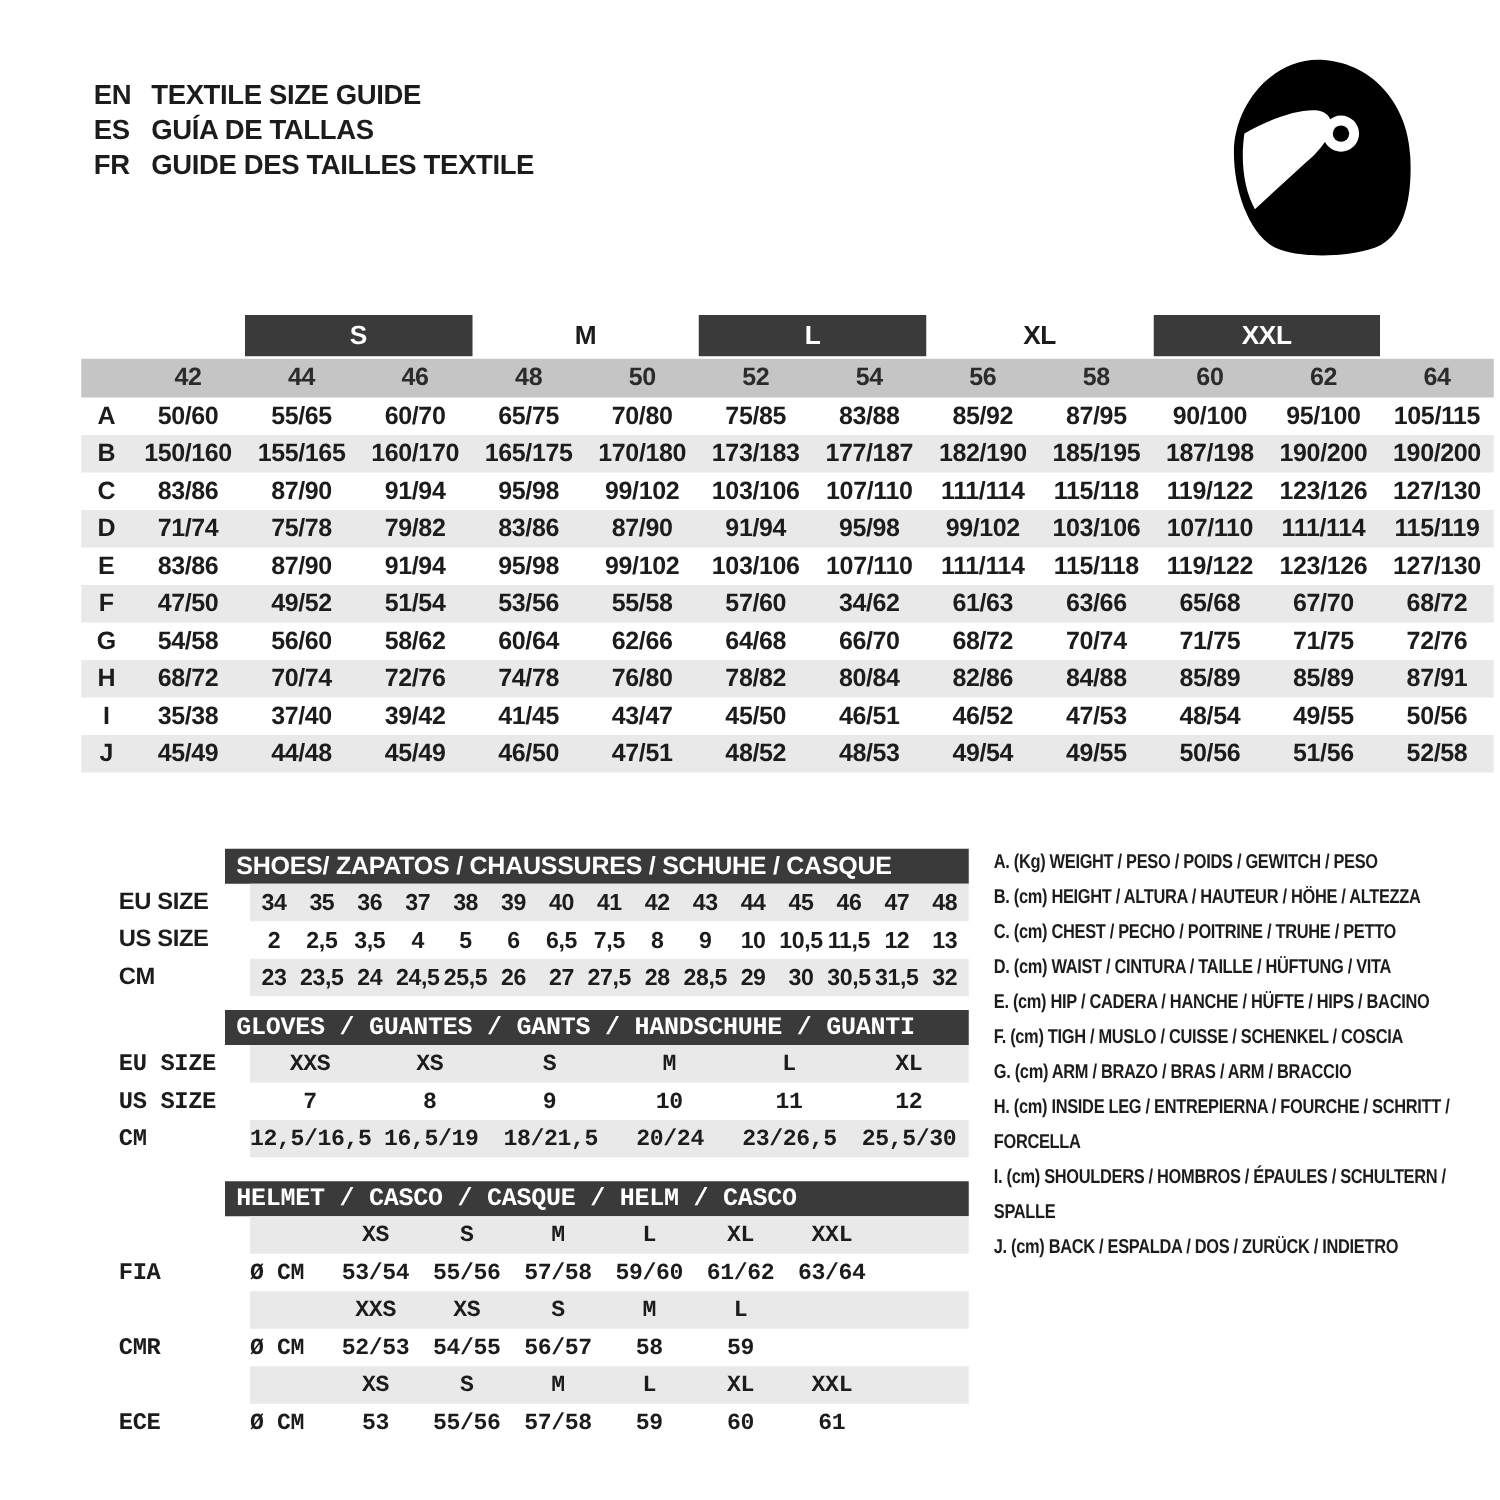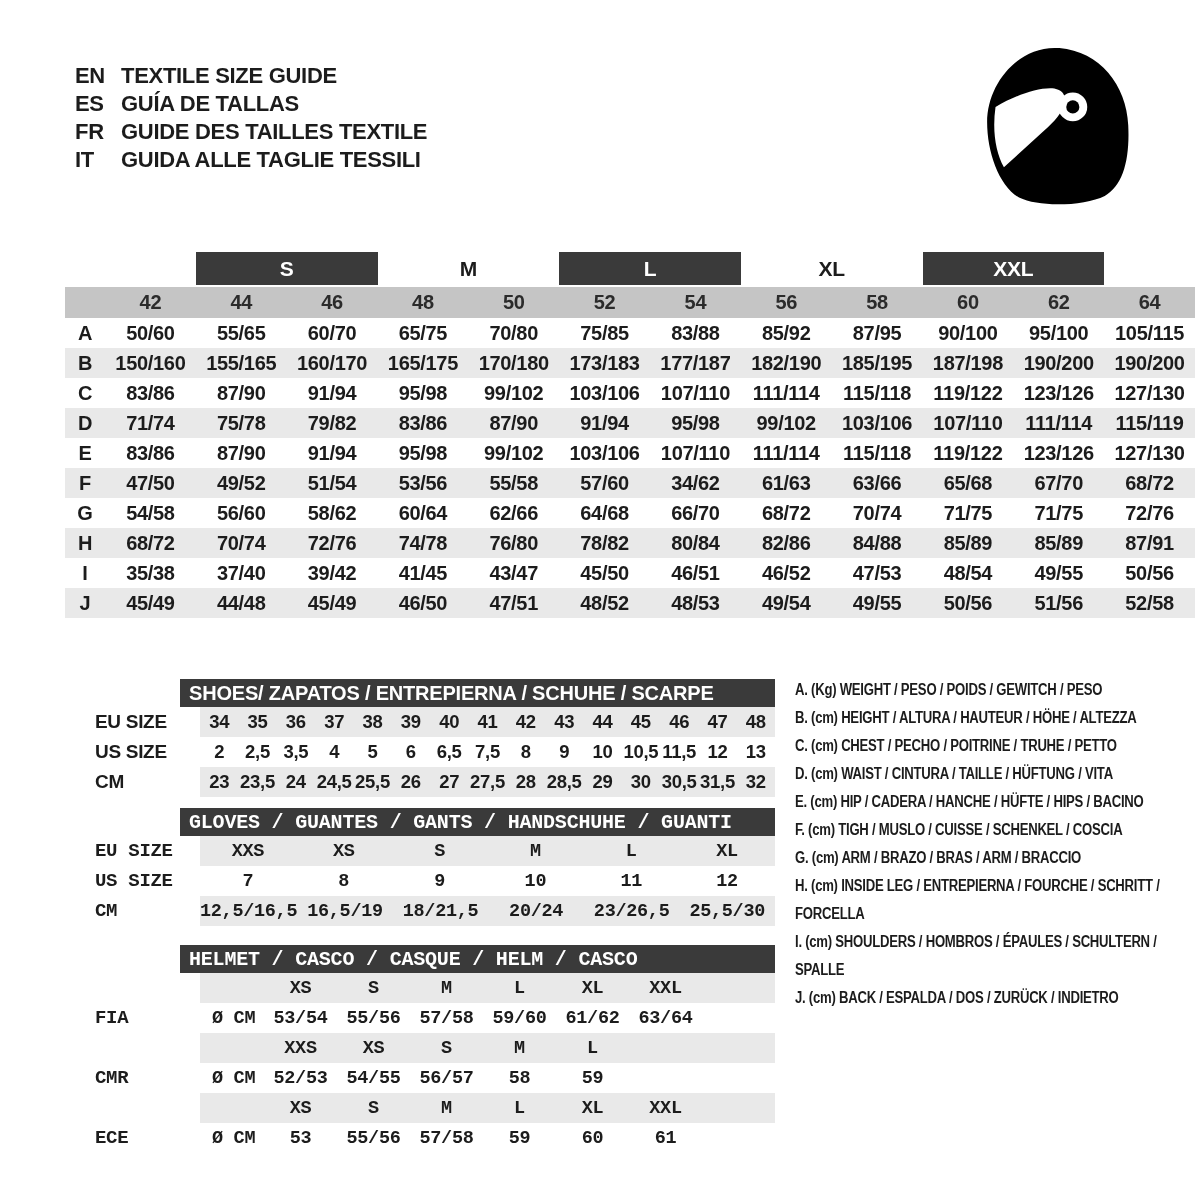--- a/index.html
+++ b/index.html
@@ -40,45 +40,41 @@
   .sec-title { flex:1; background:var(--dark); color:#fff; display:flex; align-items:center;
                padding-left:9px; font-size:20px; letter-spacing:-0.2px; white-space:nowrap; }
   .lrow { display:flex; height:30px; }
   .lrow-label { width:105px; flex:none; display:flex; align-items:center;margin-left:20px; }
   .lrow-data { flex:1; display:grid; }
   .lrow-data.g15 { grid-template-columns:repeat(15, 1fr); }
   .lrow-data.g6  { grid-template-columns:repeat(6, 1fr); }
   .lrow-data.gh  { grid-template-columns:64px repeat(6, 73px) 1fr; }
   .lrow-data.striped { background:var(--stripeRow); }
   .lcell { display:flex; align-items:center; justify-content:center; white-space:nowrap; font-size:18.5px; }
-  .lcell.unit { justify-content:flex-start;margin-left:12px; }
+  .lcell.unit { justify-content:flex-start; }
 
   
   .legend { position:absolute; top:676px; left:795px; width:500px; font-size:16px; line-height:28px; }
   .legend-item { transform:scaleX(0.82); transform-origin:0 0; white-space:normal; width:500px; }
 </style>
 </head>
 <body>
 
 <div class="langs" id="langs">
     <div class="lang-row">
       <span class="lang-code">EN</span>
       <span class="lang-label">TEXTILE SIZE GUIDE</span>
     </div>
     <div class="lang-row">
       <span class="lang-code">ES</span>
       <span class="lang-label">GUÍA DE TALLAS</span>
     </div>
     <div class="lang-row">
       <span class="lang-code">FR</span>
       <span class="lang-label">GUIDE DES TAILLES TEXTILE</span>
-    </div>
-    <div class="lang-row">
-      <span class="lang-code">IT</span>
-      <span class="lang-label">GUIDA ALLE TAGLIE TESSILI</span>
     </div>
   </div>
 
 <div class="helmet-wrap">
   <svg viewBox="0 0 100 100" width="168" height="168">
     <path d="M52 6 C76 8 92 28 93 52 C94 72 90 88 79 94 C67 100 40 101 28 95 C16 88 9 68 9 50 C9 27 28 4 52 6 Z" fill="#000"></path>
     <path d="M14 41 C26 34 40 29 49 30 C54 31 56 34 55 39 C54 44 49 50 43 55 L19 77 C14 68 12 55 14 41 Z" fill="#fff"></path>
     <circle cx="60" cy="41" r="8.6" fill="#fff"></circle>
     <circle cx="60" cy="41" r="3.9" fill="#000"></circle>
   </svg>
@@ -256,21 +252,21 @@
       <div class="t-cell">50/56</div>
       <div class="t-cell">51/56</div>
       <div class="t-cell">52/58</div>
     </div>
   </div>
 
 <div class="lower" id="lower">
     <section class="sec">
       <div class="sec-title-row">
         <div class="sec-spacer"></div>
-        <div class="sec-title">SHOES/ ZAPATOS / ENTREPIERNA / SCHUHE / SCARPE</div>
+        <div class="sec-title">SHOES/ ZAPATOS / CHAUSSURES / SCHUHE / CASQUE</div>
       </div>
       <div class="lrow">
         <div class="lrow-label">EU SIZE</div>
         <div class="lrow-data g15 striped">
           <div class="lcell">34</div>
           <div class="lcell">35</div>
           <div class="lcell">36</div>
           <div class="lcell">37</div>
           <div class="lcell">38</div>
           <div class="lcell">39</div>

